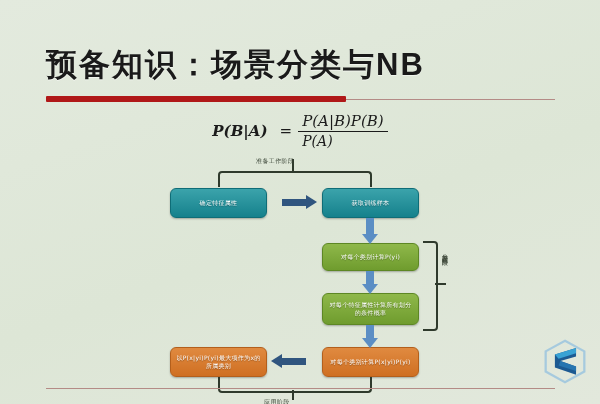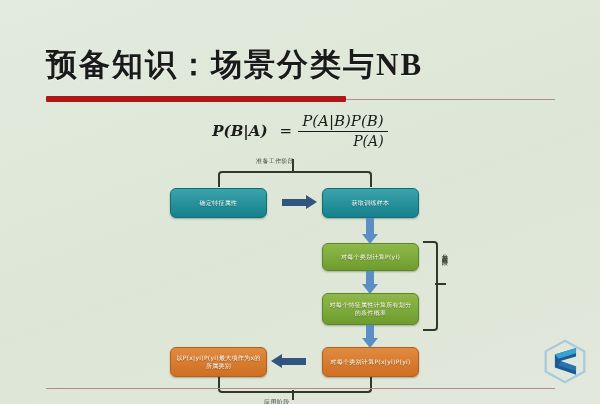--- a/index.html
+++ b/index.html
@@ -19,21 +19,21 @@
     background: #dfe7d9;
     background-image: linear-gradient(160deg, #e3eade 0%, #dde6d6 55%, #e2e8dc 100%);
     overflow: hidden;
   }
 
   
   .title {
     position: absolute;
     left: 46px;
     top: 44px;
-    font-family: Liberation Serif, serif;
+    font-family: Liberation Sans, sans-serif;
     font-size: 31px;
     font-weight: bold;
     letter-spacing: 2px;
     color: #1a1a1a;
     white-space: nowrap;
     text-shadow: 0 1px 0 rgba(255,255,255,.5);
   }
   .title-rule-thin {
     position: absolute;
     left: 46px;
@@ -66,21 +66,21 @@
     display: inline-flex;
     align-items: center;
     font-size: 15px;
     font-style: italic;
   }
   .frm-lhs { margin-right: 6px; font-weight: bold; }
   .frm-eq { margin: 0 6px; font-style: normal; }
   .frac {
     display: inline-flex;
     flex-direction: column;
-    align-items: flex-end;
+    align-items: flex-start;
     vertical-align: middle;
   }
   .frac-num { padding: 0 4px 1px 4px; font-size: 15px; }
   .frac-bar { width: 100%; height: 1px; background: #1b1b1b; }
   .frac-den { padding: 1px 4px 0 4px; font-size: 14px; }
 
   
   .chart {
     position: absolute;
     left: 170px;

